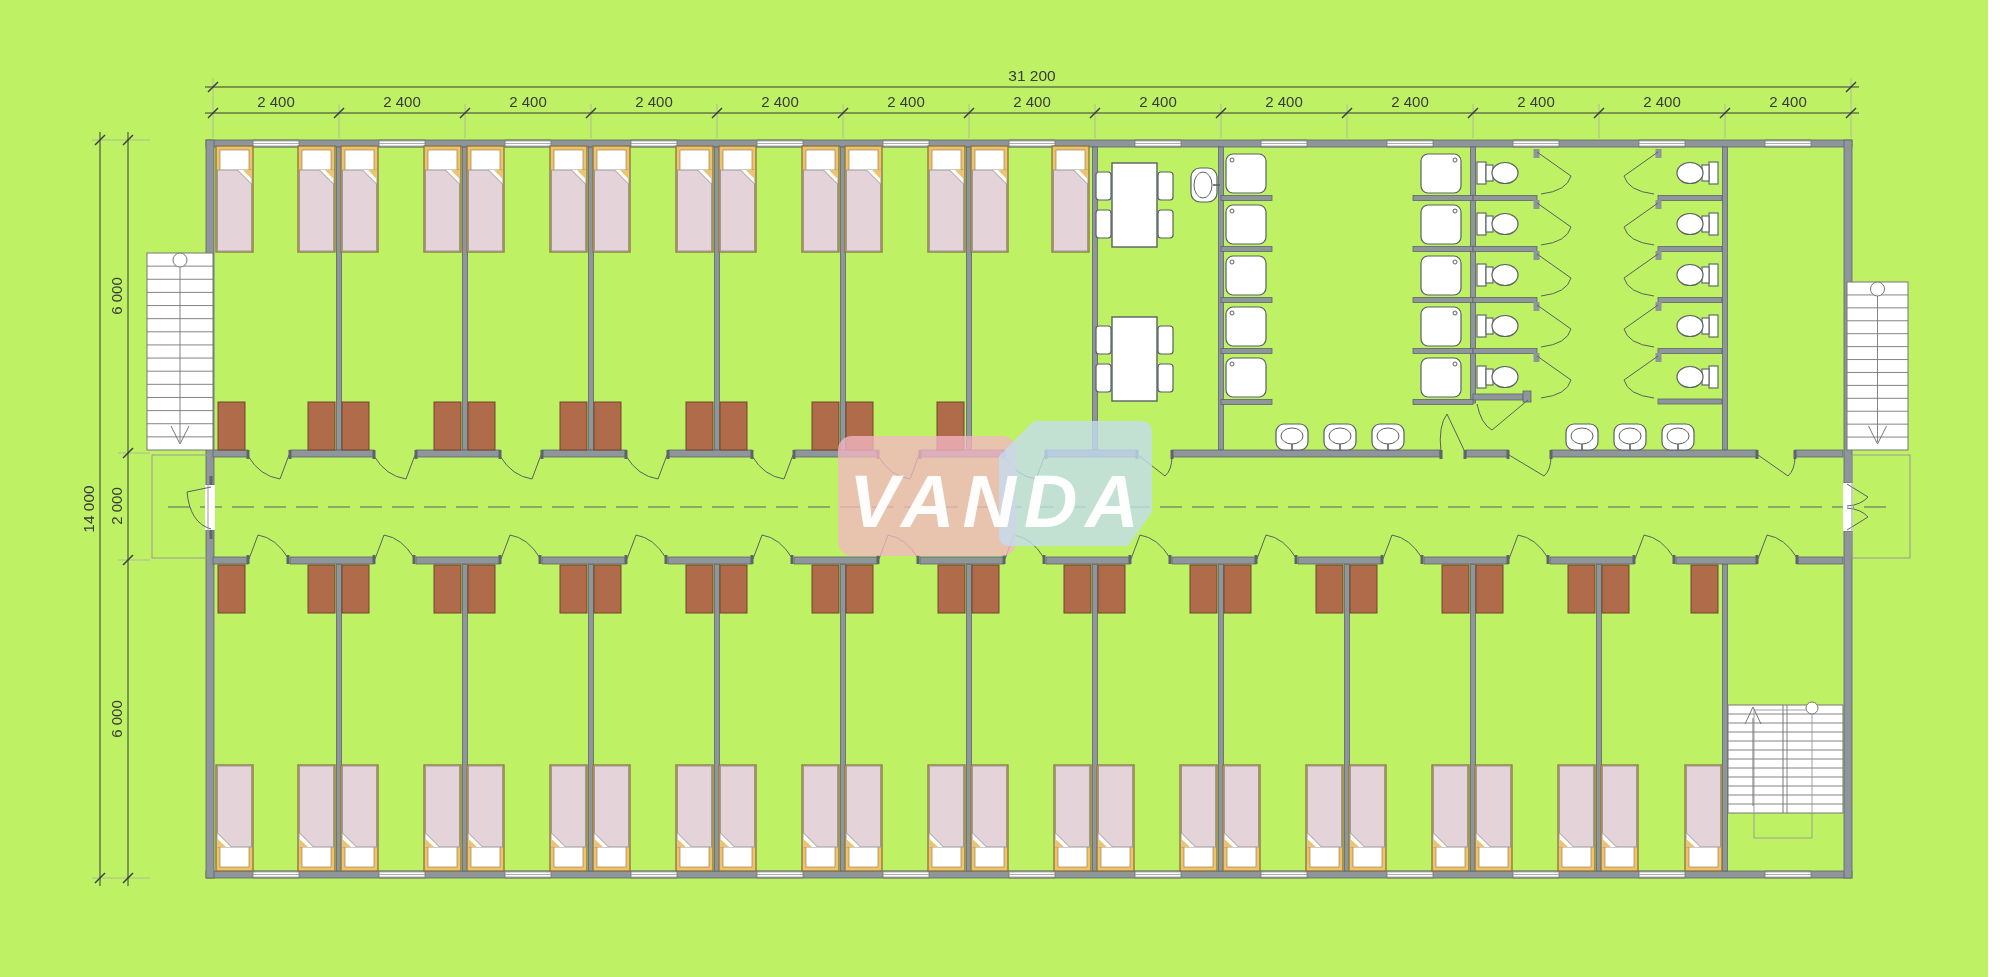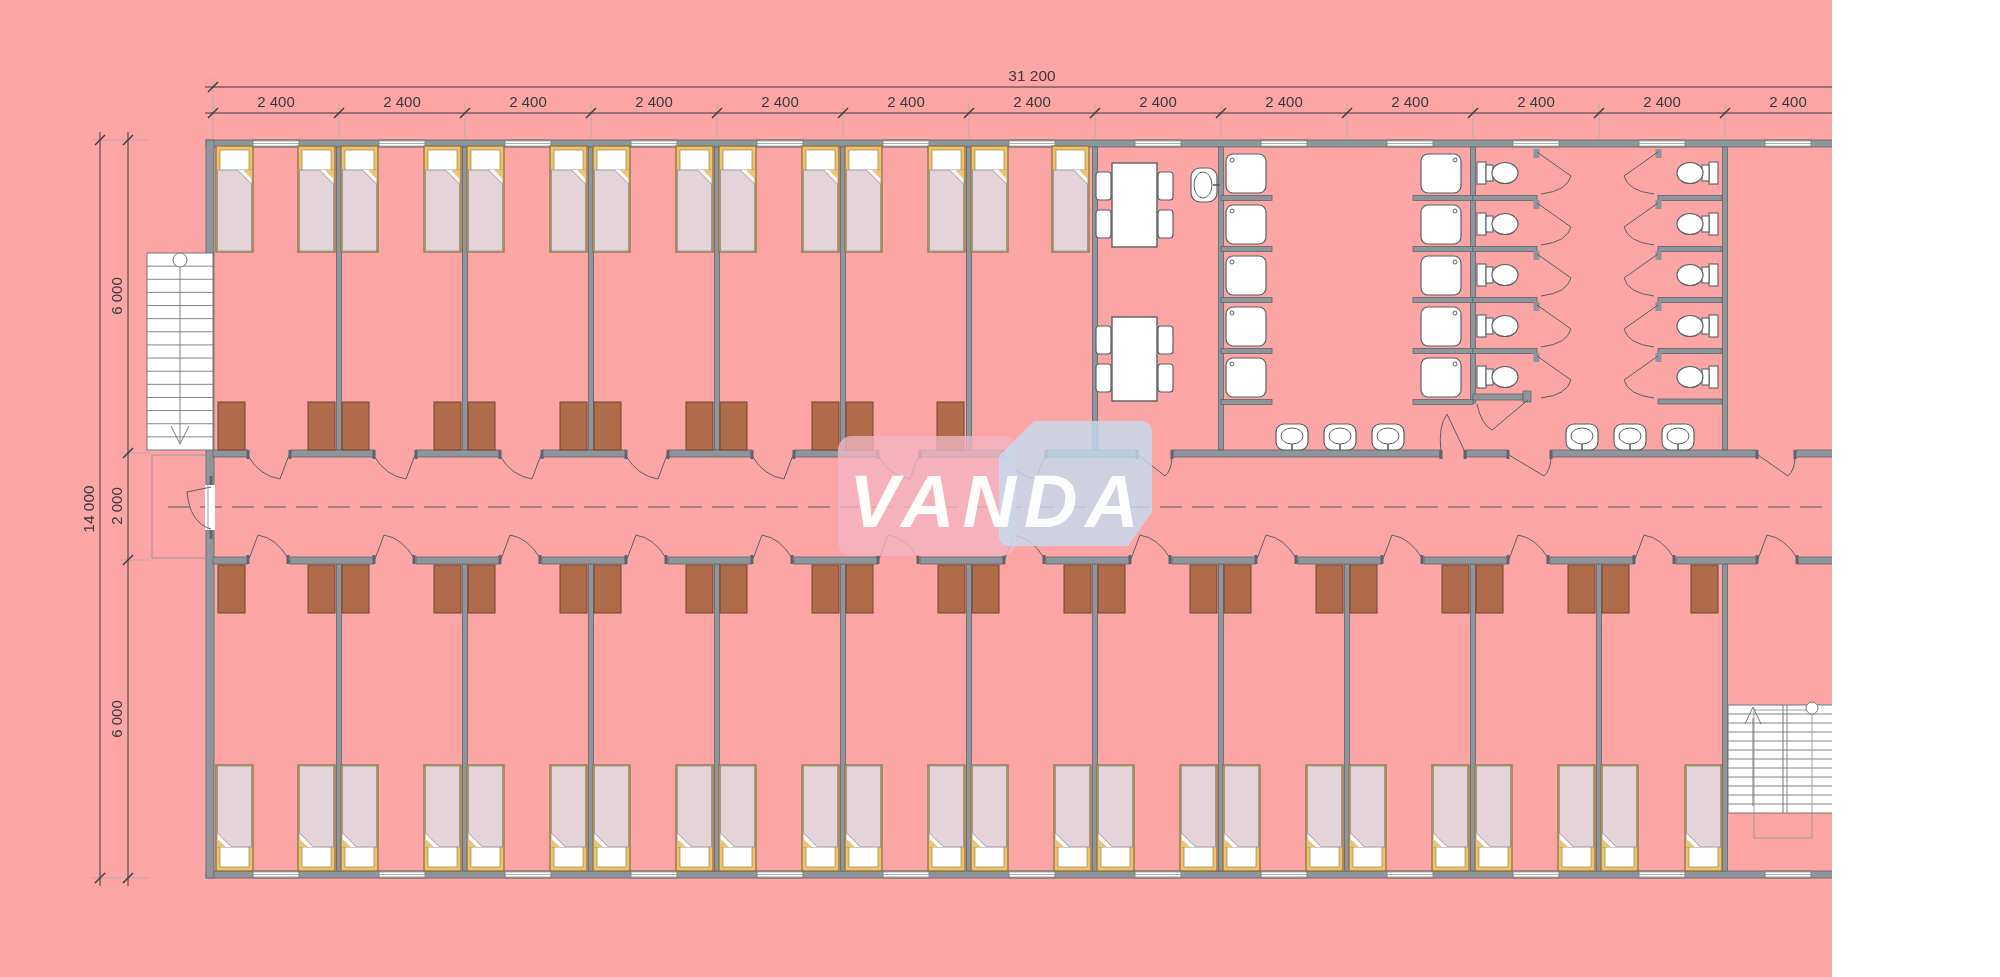--- a/index.html
+++ b/index.html
@@ -1,16 +1,16 @@
 <!DOCTYPE html>
 <html><head>
 <meta charset="utf-8">
 <style>
   html,body{margin:0;padding:0;background:#fff;}
-  #stage{position:relative;width:1832px;height:977px;background:#fca5a5;overflow:hidden;
+  #stage{position:relative;width:1988px;height:977px;background:#bef264;overflow:hidden;
          font-family:"Liberation Sans", sans-serif;}
   svg text{font-family:"Liberation Sans", sans-serif;}
 </style>
 </head>
 <body>
 
 <div id="stage">
   <svg id="plan-svg" width="2000" height="977" viewBox="0 0 2000 977" xmlns="http://www.w3.org/2000/svg">
       <g>
         <line x1="168" y1="507" x2="1896" y2="507" stroke="#5A6065" stroke-width="1.2" fill="none" stroke-dasharray="22 10"></line>

